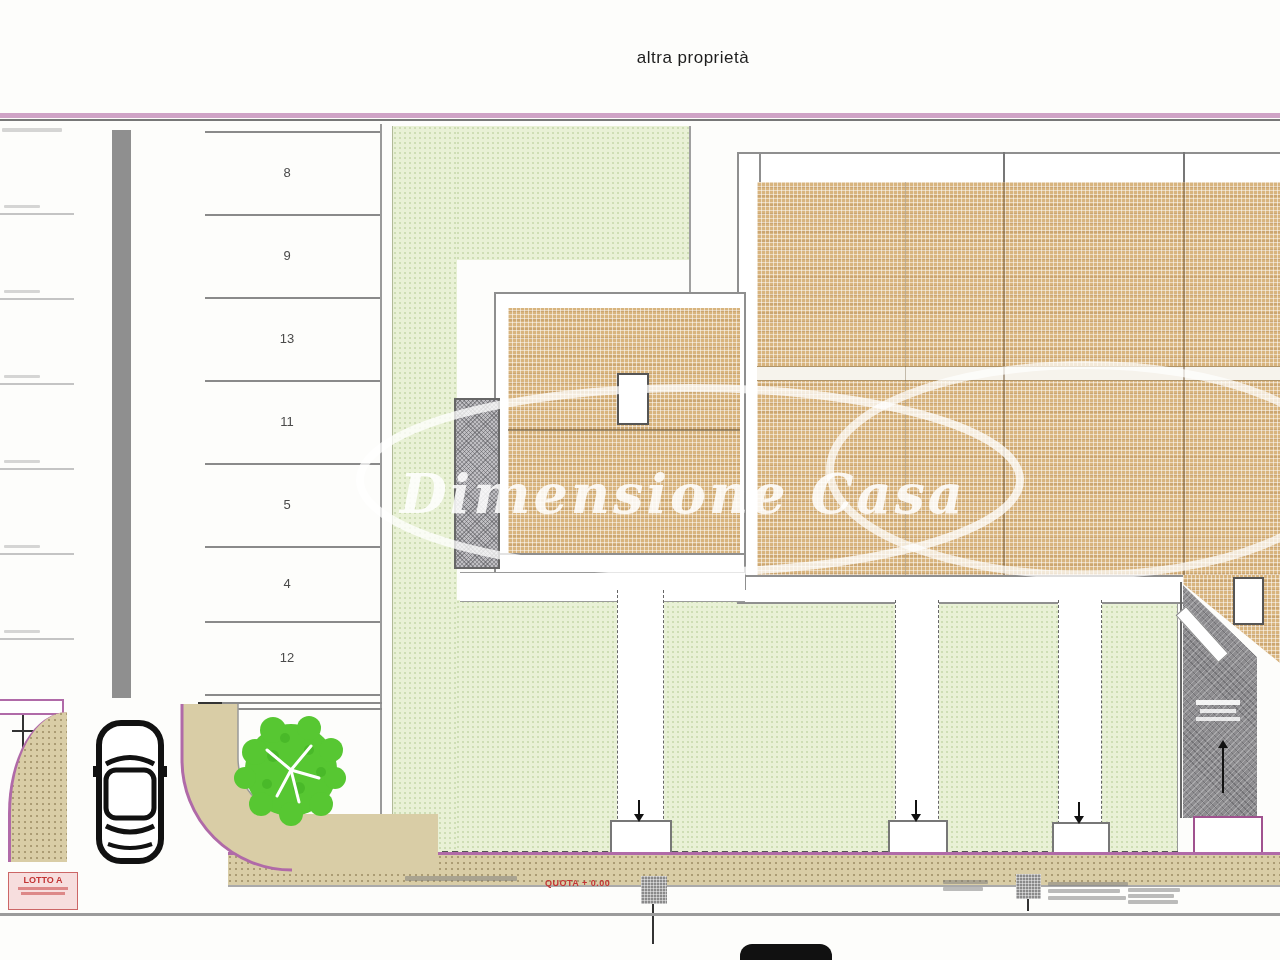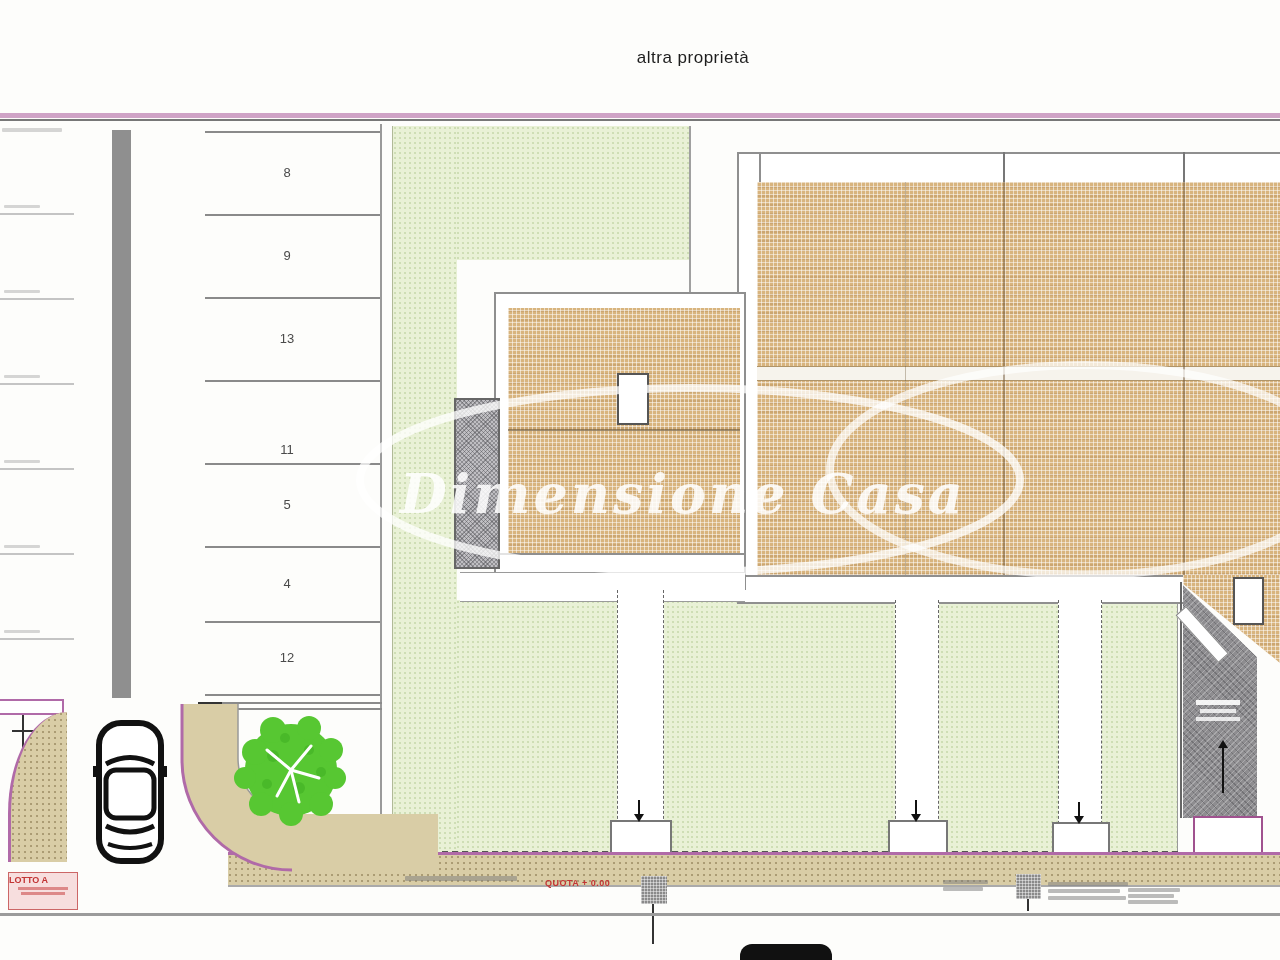--- a/index.html
+++ b/index.html
@@ -23,21 +23,21 @@
   .green{background-color:#e9f1d6;
     background-image:radial-gradient(circle at 2px 2px,rgba(150,180,110,.32) .8px,transparent 1.3px);
     background-size:5px 5px;}
   .gray-hatch-sm{background-color:#8a8a8a;
     background-image:repeating-linear-gradient(0deg,rgba(255,255,255,.45) 0 1px,transparent 1px 3px),
                      repeating-linear-gradient(90deg,rgba(255,255,255,.45) 0 1px,transparent 1px 3px);}
   .stall-num{position:absolute;width:40px;text-align:center;font-size:13px;color:#4a4a4a;}
   .blurbar{position:absolute;background:#7a7a7a;opacity:.5;border-radius:1px;}
   .title{font-size:17px;color:#1d1d1d;letter-spacing:.5px;margin-top:8px;}
   .quota{font-size:9px;color:#c23434;font-weight:bold;letter-spacing:.5px;}
-  .lotto{font-size:9px;color:#c23434;font-weight:bold;}
+  .lotto{font-size:9px;color:#c23434;font-weight:bold;text-align:center;}
   .wm-text{font-family:"DejaVu Serif",serif;font-style:italic;font-weight:bold;
            font-size:54px;color:rgba(255,255,255,.85);letter-spacing:3px;white-space:nowrap;}
   .gate{background:#ffffff;border:2px solid #777;}
   .arrow-stem{position:absolute;width:2px;background:#111;}
   .arrow-head-down{position:absolute;width:0;height:0;border-left:5px solid transparent;
                    border-right:5px solid transparent;border-top:8px solid #111;}
   .arrow-head-up{position:absolute;width:0;height:0;border-left:5px solid transparent;
                  border-right:5px solid transparent;border-bottom:8px solid #111;}
 </style>
 </head>
@@ -71,21 +71,21 @@
       <div class="abs" style="left: 205px; top: 214px; width: 176px; height: 2px; background: rgb(138, 138, 138);"></div>
       <div class="abs" style="left: 205px; top: 297px; width: 176px; height: 2px; background: rgb(138, 138, 138);"></div>
       <div class="abs" style="left: 205px; top: 380px; width: 176px; height: 2px; background: rgb(138, 138, 138);"></div>
       <div class="abs" style="left: 205px; top: 463px; width: 176px; height: 2px; background: rgb(138, 138, 138);"></div>
       <div class="abs" style="left: 205px; top: 546px; width: 176px; height: 2px; background: rgb(138, 138, 138);"></div>
       <div class="abs" style="left: 205px; top: 621px; width: 176px; height: 2px; background: rgb(138, 138, 138);"></div>
       <div class="abs" style="left: 205px; top: 694px; width: 176px; height: 2px; background: rgb(138, 138, 138);"></div>
       <div class="stall-num" style="left: 267px; top: 164.5px;">8</div>
       <div class="stall-num" style="left: 267px; top: 247.5px;">9</div>
       <div class="stall-num" style="left: 267px; top: 330.5px;">13</div>
-      <div class="stall-num" style="left: 267px; top: 413.5px; margin-top: 28px;">11</div>
+      <div class="stall-num" style="left: 267px; top: 413.5px;">11</div>
       <div class="stall-num" style="left: 267px; top: 496.5px;">5</div>
       <div class="stall-num" style="left: 267px; top: 575.5px;">4</div>
       <div class="stall-num" style="left: 267px; top: 649.5px;">12</div>
     </div>
   <div class="abs" style="left:380px;top:124px;width:2px;height:733px;background:#9a9a9a;"></div>
   <div class="abs" style="left:205px;top:702px;width:177px;height:1.5px;background:#8a8a8a;"></div>
   <div class="abs" style="left:205px;top:708px;width:177px;height:1.5px;background:#8a8a8a;"></div>
 
   <div class="abs" style="left:209px;top:703px;width:2px;height:62px;background:#333;"></div>
   <div class="abs" style="left:198px;top:702px;width:24px;height:2px;background:#333;"></div>

